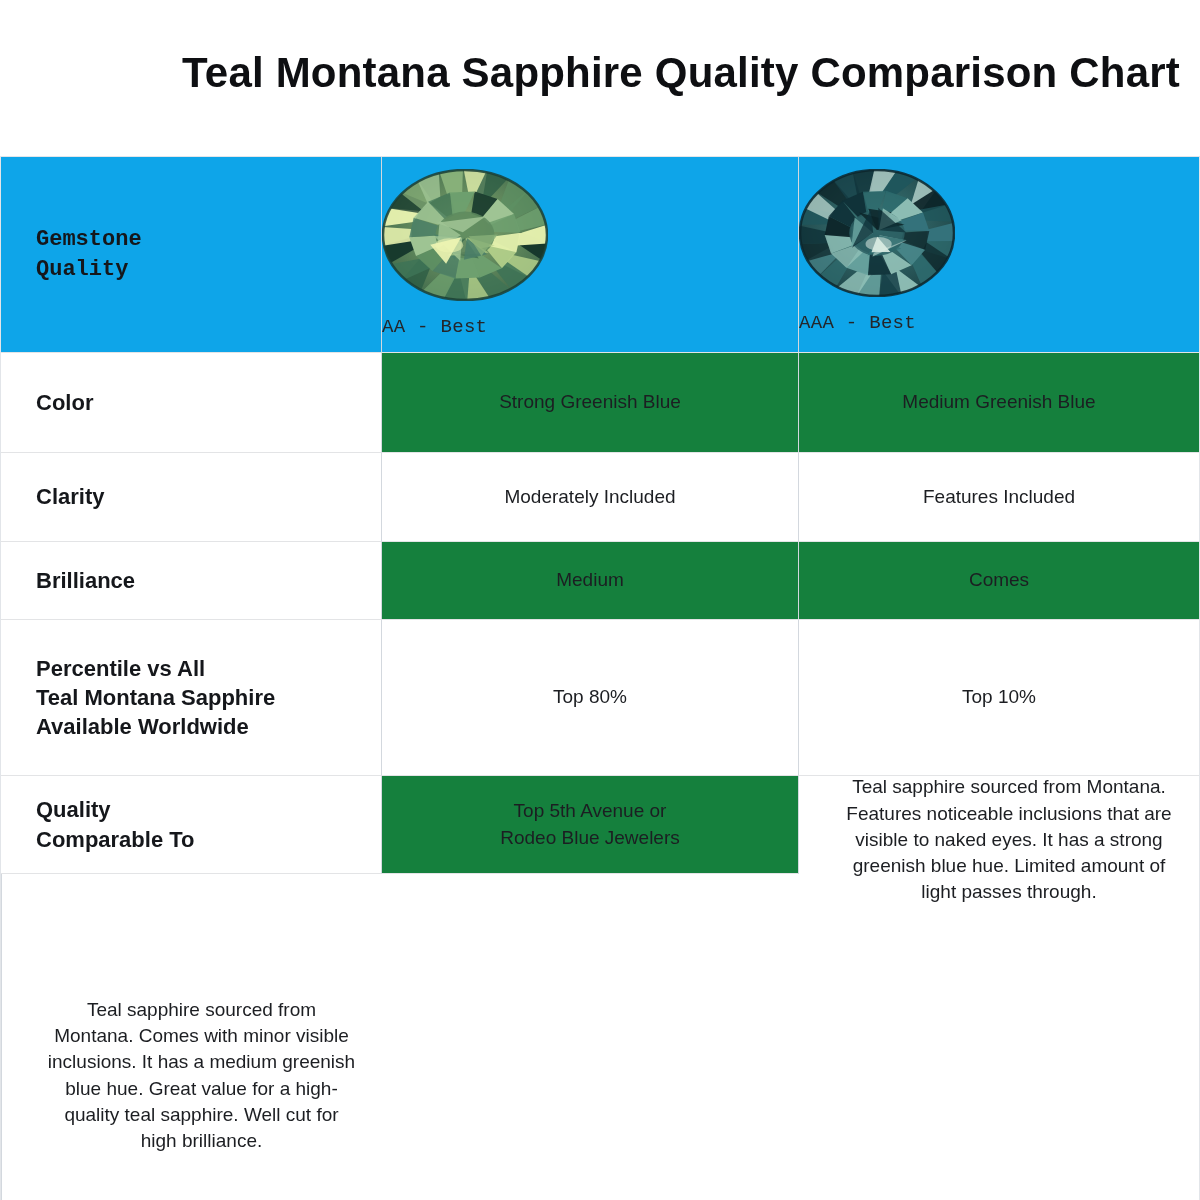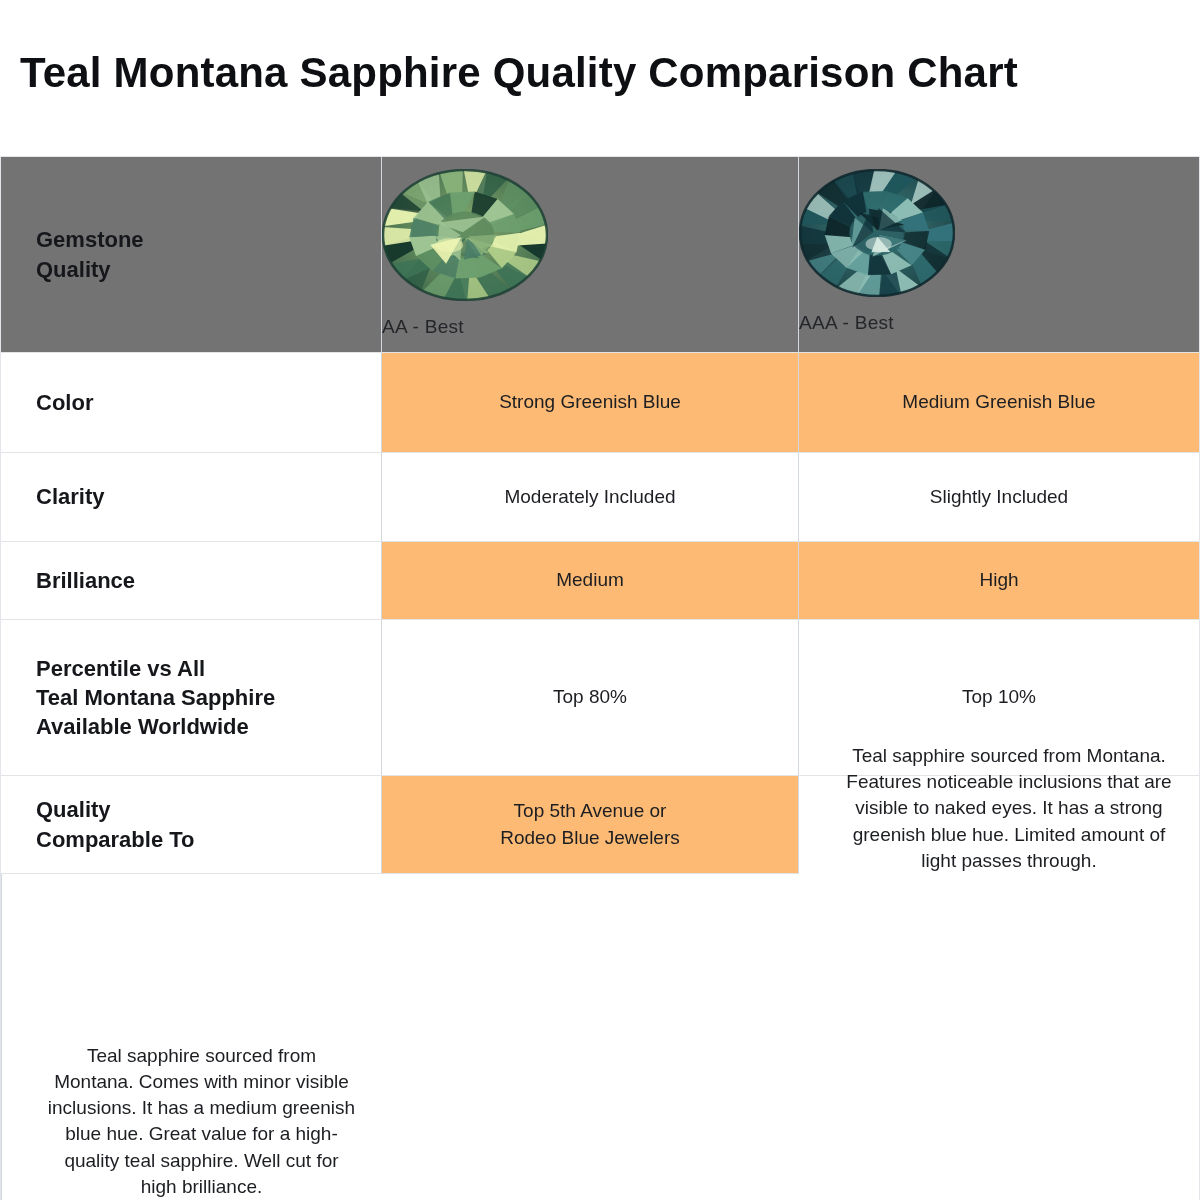--- a/index.html
+++ b/index.html
@@ -3,53 +3,53 @@
 <meta charset="utf-8">
 <style>
   html,body{margin:0;padding:0;}
   body{
     width:1200px;height:1200px;overflow:hidden;background:#ffffff;
     font-family:"Liberation Sans",sans-serif;color:#1b1d21;
   }
   .page-title{
     margin:0;padding:48px 20px 0;height:52px;
     font-size:42px;line-height:1.2;font-weight:700;color:#0e0f12;
-    text-align:left;letter-spacing:0.2px;white-space:nowrap;
+    text-align:right;letter-spacing:0.2px;white-space:nowrap;
   }
   .tbl{
     margin-top:56px;width:1200px;box-sizing:border-box;
     border:1px solid #e2e5e9;border-bottom:none;
     display:grid;
     grid-template-columns:380px 417px 401px;
     grid-template-rows:196px 100px 89px 78px 156px 98px minmax(0,1fr);
     height:1044px;
   }
   .cell{box-sizing:border-box;border-bottom:1px solid #e3e4e6;}
   .c2,.c3{border-left:1px solid #d3d8de;}
   .r7{border-bottom:none;}
-  .bg-blue{background:#737373;}
-  .bg-gray{background:#fdba74;}
+  .bg-blue{background:#0ea5e9;font-family:Liberation Mono, monospace;}
+  .bg-gray{background:#15803d;}
   .lab{
     display:flex;align-items:center;padding-left:35px;padding-right:16px;
     font-size:22px;font-weight:600;line-height:1.32;color:#15171b;
     white-space:pre-line;
   }
   .lab.top{align-items:flex-start;padding-top:48px;}
   .val{
     display:flex;align-items:center;justify-content:center;text-align:center;
     font-size:19px;line-height:1.38;color:#1c1e22;white-space:pre-line;
     padding:0 24px;
   }
   .gemcell{
     display:flex;flex-direction:column;align-items:flex-start;justify-content:flex-start;
     padding-top:12px;
   }
   .gem-caption{margin-top:15px;font-size:19px;color:#24262a;letter-spacing:0.3px;}
   .desc{
-    align-items:flex-end;padding-top:30px;padding-left:44px;
+    align-items:center;padding-top:30px;padding-left:44px;
   }
   .desc .inner{max-width:335px;}
   .c3.desc .inner{max-width:318px;margin-top:47px;}
   svg.gem{display:block;}
 </style>
 </head>
 <body>
 
 <h1 class="page-title">Teal Montana Sapphire Quality Comparison Chart</h1>
 
@@ -189,25 +189,25 @@
       </svg>
     <div class="gem-caption">AAA - Best</div>
   </div>
 
   <div class="cell c1 lab">Color</div>
   <div class="cell c2 val bg-gray">Strong Greenish Blue</div>
   <div class="cell c3 val bg-gray">Medium Greenish Blue</div>
 
   <div class="cell c1 lab">Clarity</div>
   <div class="cell c2 val">Moderately Included</div>
-  <div class="cell c3 val">Slightly Included</div>
+  <div class="cell c3 val">Features Included</div>
 
   <div class="cell c1 lab">Brilliance</div>
   <div class="cell c2 val bg-gray">Medium</div>
-  <div class="cell c3 val bg-gray">High</div>
+  <div class="cell c3 val bg-gray">Comes</div>
 
   <div class="cell c1 lab">Percentile vs All
 Teal Montana Sapphire
 Available Worldwide</div>
   <div class="cell c2 val">Top 80%</div>
   <div class="cell c3 val">Top 10%</div>
 
   <div class="cell c1 lab">Quality
 Comparable To</div>
   <div class="cell c3 val bg-gray">Top 5th Avenue or

